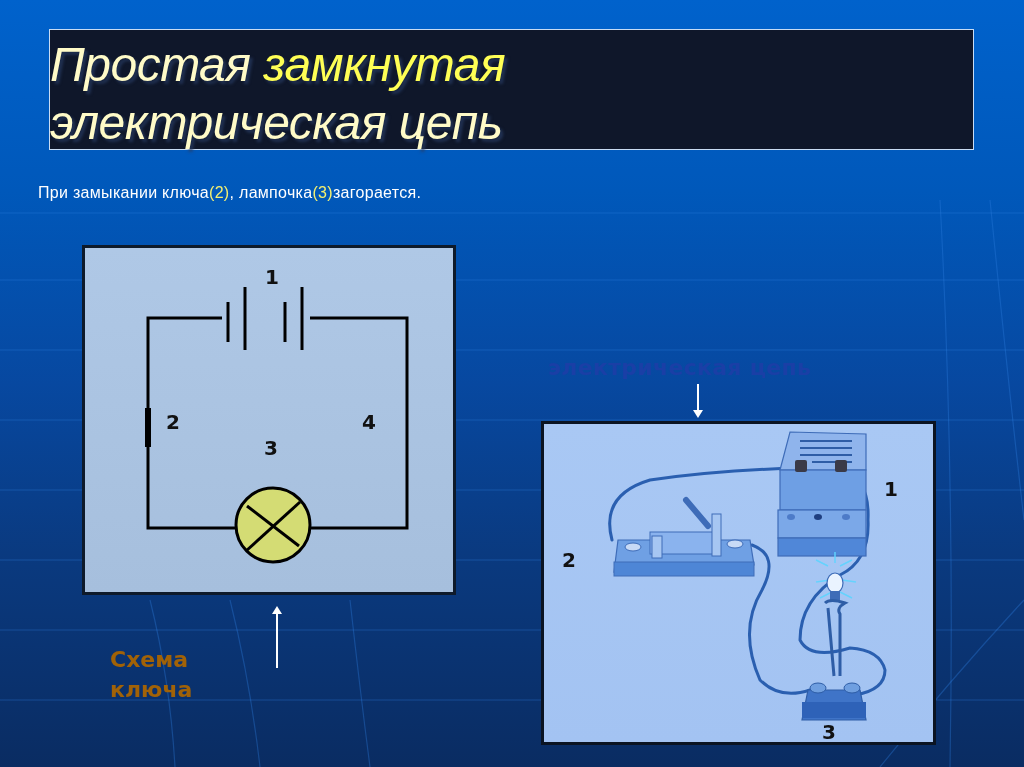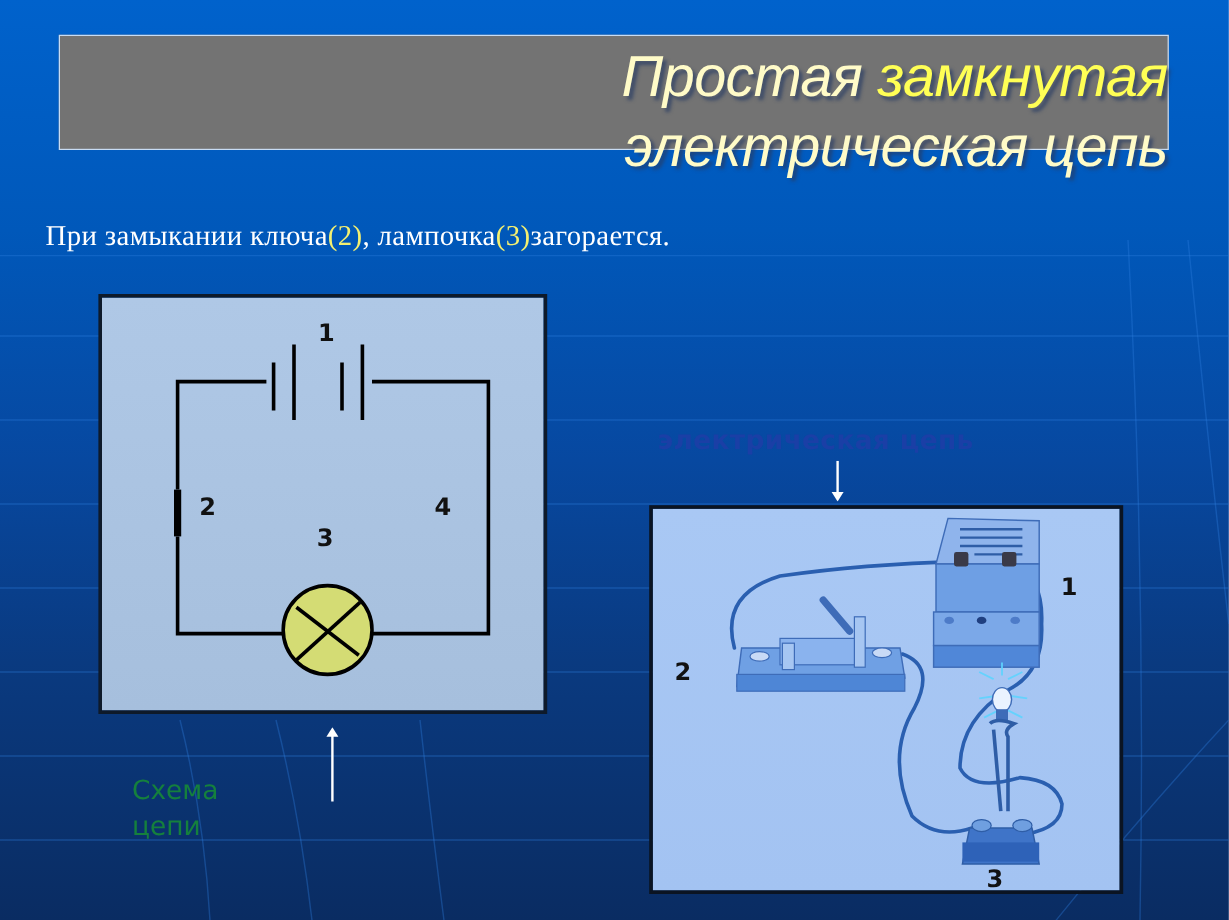--- a/index.html
+++ b/index.html
@@ -3,48 +3,48 @@
   <meta charset="utf-8">
   <style>
     html, body { margin: 0; padding: 0; }
     body {
       width: 1024px; height: 767px; overflow: hidden; position: relative;
       background: linear-gradient(180deg, #0062CC 0%, #0058BA 25%, #0748A0 50%, #0A3A80 72%, #0A2C62 100%);
       font-family: "DejaVu Sans", sans-serif;
     }
     .grid { position: absolute; inset: 0; pointer-events: none; }
     .title-box {
-      position: absolute; left: 49px; top: 29px; width: 925px; height: 96px;
-      background: #737373; border: 1px solid #C8DCF4; box-sizing: border-box;
-      text-align: right;
+      position: absolute; left: 49px; top: 29px; width: 925px; height: 121px;
+      background: #0f172a; border: 1px solid #C8DCF4; box-sizing: border-box;
+      text-align: left;
     }
     .title-line {
       font-family: "Liberation Sans", sans-serif; font-style: italic;
       font-size: 48px; line-height: 58px; letter-spacing: -0.5px;
       text-shadow: 3px 3px 3px rgba(40,60,100,0.7);
     }
     .title-line.l1 { margin-top: 6px; }
     .cream { color: #FFFBC8; }
     .yellow { color: #FFFF55; }
     .subtitle {
       position: absolute; left: 38px; top: 184px;
-      font-family: Liberation Serif, serif; font-size: 24px; color: #FFFFFF;
+      font-family: Liberation Sans, sans-serif; font-size: 16px; color: #FFFFFF;
       letter-spacing: 0.3px; white-space: nowrap;
     }
     .subtitle .hl { color: #F4F070; }
     .schema-box {
       position: absolute; left: 82px; top: 245px; width: 374px; height: 350px;
       background: linear-gradient(180deg, #AFC8E6 0%, #A6BFDD 100%);
       border: 3px solid #0E1A2A; box-sizing: border-box;
     }
     .schema-box svg { position: absolute; left: -3px; top: -3px; }
     .caption {
       position: absolute; left: 110px; top: 645px;
-      font-family: "DejaVu Sans", sans-serif; font-weight: normal; font-size: 22px;
-      line-height: 30px; color: #15803d;
+      font-family: "DejaVu Sans", sans-serif; font-weight: bold; font-size: 22px;
+      line-height: 30px; color: #a16207;
     }
     .arrow { position: absolute; }
     .illus-label {
       position: absolute; left: 548px; top: 355px;
       font-family: "DejaVu Sans", sans-serif; font-weight: bold; font-size: 22px;
       color: #1A3FA6; letter-spacing: 0.3px; white-space: nowrap;
     }
     .illus-box {
       position: absolute; left: 541px; top: 421px; width: 395px; height: 324px;
       background: linear-gradient(180deg, #A9C8F4 0%, #A3C3F2 100%);
@@ -113,21 +113,21 @@
   </svg>
 </div>
 
 <svg class="arrow" style="left:270px;top:606px;" width="14" height="64" viewBox="0 0 14 64">
   <line x1="7" y1="6" x2="7" y2="62" stroke="#FFFFFF" stroke-width="2"></line>
   <polygon points="7,0 2,8 12,8" fill="#FFFFFF"></polygon>
 </svg>
 
 <div class="caption">
   <div>Схема</div>
-  <div>цепи</div>
+  <div>ключа</div>
 </div>
 
 <div class="illus-label">электрическая цепь</div>
 <svg class="arrow" style="left:691px;top:384px;" width="14" height="34" viewBox="0 0 14 34">
   <line x1="7" y1="0" x2="7" y2="28" stroke="#FFFFFF" stroke-width="2"></line>
   <polygon points="7,34 2,26 12,26" fill="#FFFFFF"></polygon>
 </svg>
 
 <div class="illus-box">
   <svg width="395" height="324" viewBox="541 421 395 324">

